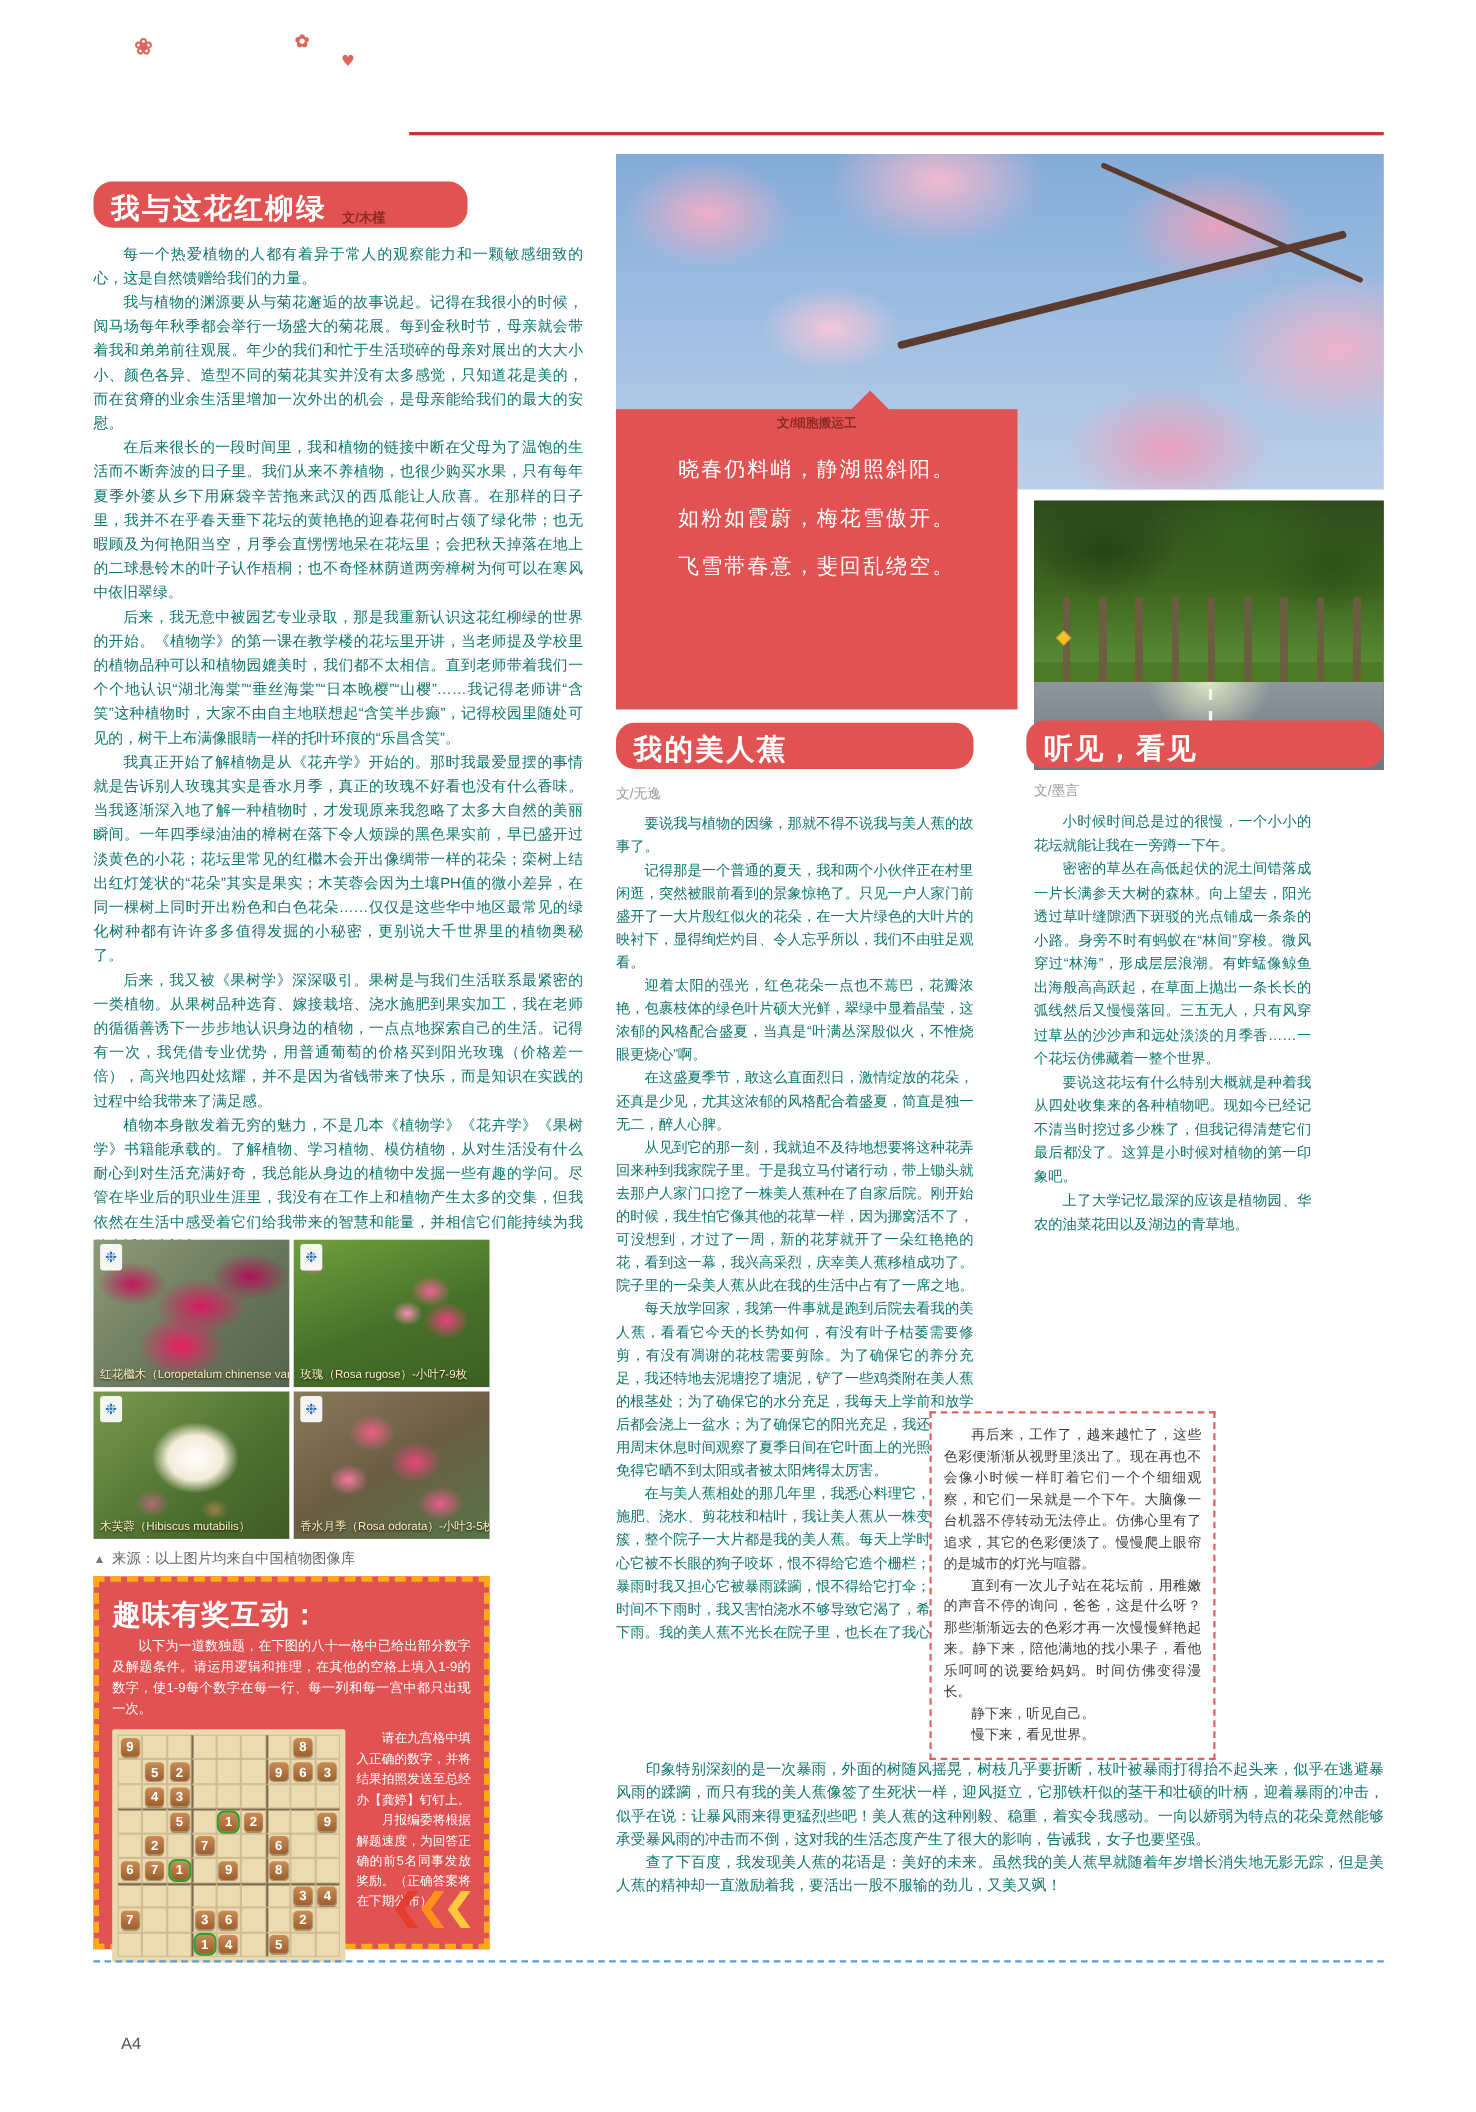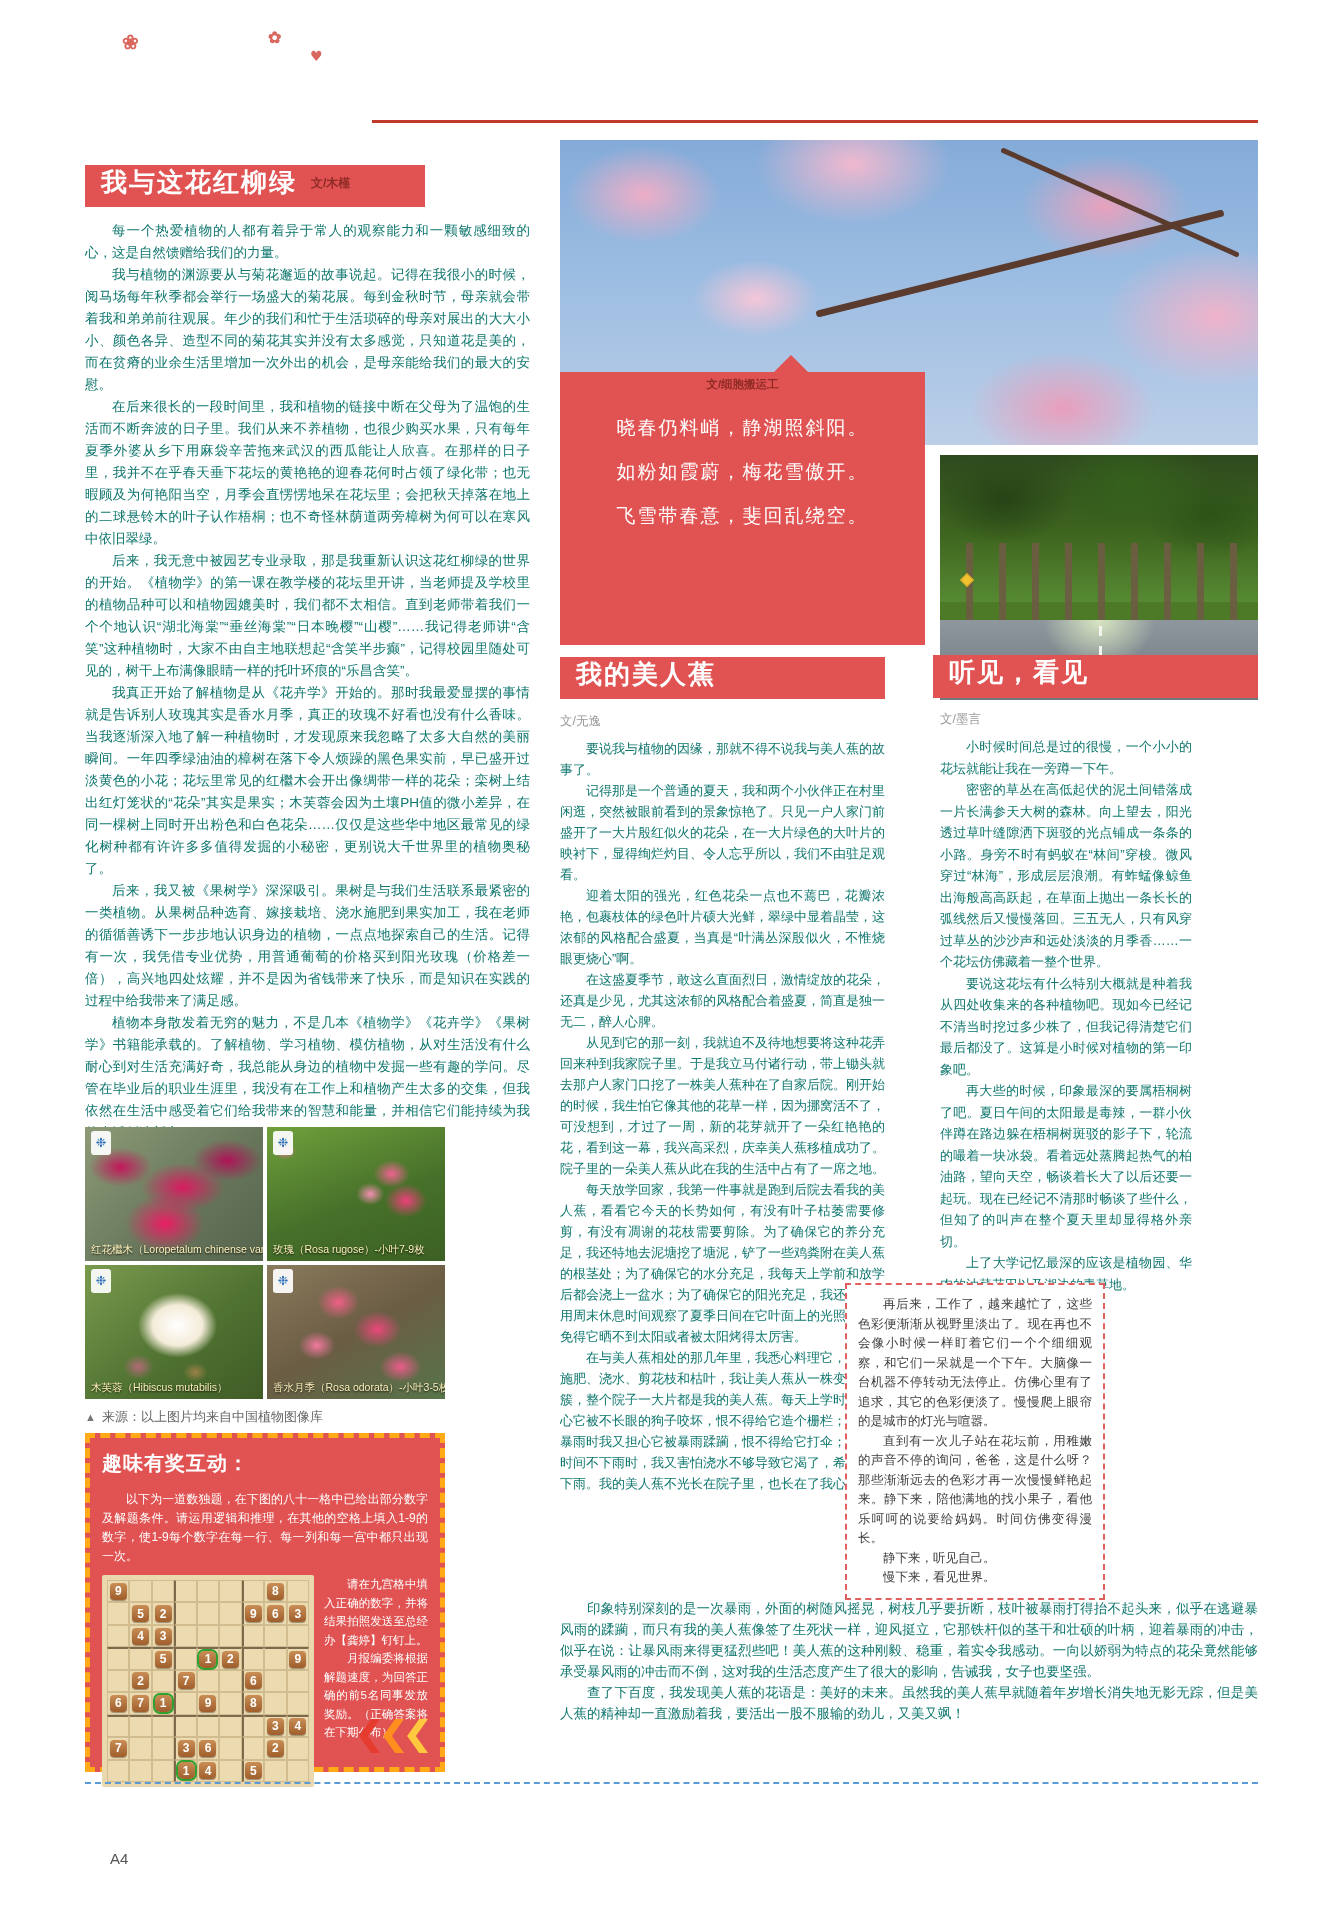--- a/index.html
+++ b/index.html
@@ -10,21 +10,21 @@
   
   .logo { position:absolute; left:58px; top:42px; font-size:62px; font-weight:bold;
           color:#c43a31; letter-spacing:12px; font-family:"DejaVu Serif","Liberation Serif",serif; }
   .logo-deco { position:absolute; font-size:20px; color:#d9675e; }
   .deco1 { left:64px; top:-12px; }
   .deco2 { left:210px; top:-14px; font-size:16px; }
   .deco3 { left:252px; top:6px; font-size:14px; }
   .header-rule { position:absolute; left:372px; top:120px; width:886px; height:3px; background:#c0392b; }
 
   
-  .title-bar { position:absolute; background:#e15252; color:#fff; display:flex; align-items:flex-start; padding:0 16px; }
+  .title-bar { position:absolute; background:#e15252; color:#fff; display:flex; align-items:flex-end; padding:0 16px;border-radius:17px; }
   .title-bar h1 { font-size:26px; font-weight:bold; letter-spacing:2px; }
   .byline-inline { font-size:12px; color:#8f2b26; margin-left:14px; margin-top:10px; font-weight:bold; }
   .byline-under { position:absolute; font-size:12.5px; color:#999; }
   .body-text p { font-size:13.5px; line-height:22px; text-align:justify; text-indent:2em; color:#0f766e; }
   .bar-left  { left:85px;  top:165px; width:340px; height:42px; }
   .left-body { position:absolute; left:85px; top:220px; width:445px; }
 
   
   .photo-grid { position:absolute; left:85px; top:1127px; width:360px; height:272px;
                 display:grid; grid-template-columns:1fr 1fr; grid-template-rows:1fr 1fr; gap:4px; }
@@ -55,21 +55,21 @@
     radial-gradient(34px 26px at 62% 48%, #e8487a 0%, rgba(232,72,122,0) 70%),
     radial-gradient(26px 20px at 28% 60%, #f2789e 0%, rgba(242,120,158,0) 70%),
     radial-gradient(30px 22px at 75% 76%, #ea5c8a 0%, rgba(234,92,138,0) 70%),
     linear-gradient(150deg,#8a7a5c,#6b5d44 50%,#57744a); }
   .grid-caption { position:absolute; left:85px; top:1408px; font-size:13px; color:#666; }
   .grid-caption .tri { color:#777; font-size:11px; margin-right:6px; }
 
   
   .puzzle-box { position:absolute; left:85px; top:1433px; width:360px; height:339px;
                 background:#e15252; border:5px dashed #ffaa16; color:#fff; padding:12px 12px; }
-  .puzzle-box h2 { font-size:20px; font-weight:bold; margin-bottom:13px; letter-spacing:1px; }
+  .puzzle-box h2 { font-size:26px; font-weight:bold; margin-bottom:2px; letter-spacing:1px; }
   .puzzle-intro { font-size:12px; line-height:19px; text-indent:2em; text-align:justify; }
   .puzzle-row { display:flex; margin-top:9px; }
   .sudoku-frame { width:212px; height:212px; background:#ead9ae; padding:5px;
                   display:grid; grid-template-columns:repeat(9,1fr); grid-template-rows:repeat(9,1fr);
                   border-radius:2px; flex:none; }
   .sd-cell { border:1px solid rgba(150,120,70,.3); display:flex; align-items:center; justify-content:center;
              background:rgba(236,220,178,.6); }
   .sd-cell.bl { border-left:2px solid #7d6a4d; }
   .sd-cell.bt { border-top:2px solid #7d6a4d; }
   .sd-tile { width:17px; height:17px; border-radius:4px; background:linear-gradient(#c98d55,#9f5e2c);
@@ -384,21 +384,20 @@
     </div>
 
   <div class="title-bar bar-right">
     <h1>听见，看见</h1>
   </div>
   <div class="byline-under byline-right">文/墨言</div>
   <div class="right-body body-text">
       <p class="para">小时候时间总是过的很慢，一个小小的花坛就能让我在一旁蹲一下午。</p>
       <p class="para">密密的草丛在高低起伏的泥土间错落成一片长满参天大树的森林。向上望去，阳光透过草叶缝隙洒下斑驳的光点铺成一条条的小路。身旁不时有蚂蚁在“林间”穿梭。微风穿过“林海”，形成层层浪潮。有蚱蜢像鲸鱼出海般高高跃起，在草面上抛出一条长长的弧线然后又慢慢落回。三五无人，只有风穿过草丛的沙沙声和远处淡淡的月季香……一个花坛仿佛藏着一整个世界。</p>
       <p class="para">要说这花坛有什么特别大概就是种着我从四处收集来的各种植物吧。现如今已经记不清当时挖过多少株了，但我记得清楚它们最后都没了。这算是小时候对植物的第一印象吧。</p>
-      <p class="para">再大些的时候，印象最深的要属梧桐树了吧。夏日午间的太阳最是毒辣，一群小伙伴蹲在路边躲在梧桐树斑驳的影子下，轮流的嘬着一块冰袋。看着远处蒸腾起热气的柏油路，望向天空，畅谈着长大了以后还要一起玩。现在已经记不清那时畅谈了些什么，但知了的叫声在整个夏天里却显得格外亲切。</p>
       <p class="para">上了大学记忆最深的应该是植物园、华农的油菜花田以及湖边的青草地。</p>
     </div>
   <section class="boxed-end">
       <p class="para">再后来，工作了，越来越忙了，这些色彩便渐渐从视野里淡出了。现在再也不会像小时候一样盯着它们一个个细细观察，和它们一呆就是一个下午。大脑像一台机器不停转动无法停止。仿佛心里有了追求，其它的色彩便淡了。慢慢爬上眼帘的是城市的灯光与喧嚣。</p>
       <p class="para">直到有一次儿子站在花坛前，用稚嫩的声音不停的询问，爸爸，这是什么呀？那些渐渐远去的色彩才再一次慢慢鲜艳起来。静下来，陪他满地的找小果子，看他乐呵呵的说要给妈妈。时间仿佛变得漫长。</p>
       <p class="para">静下来，听见自己。</p>
       <p class="para">慢下来，看见世界。</p>
     </section>
 
   <div class="wide-block body-text">

